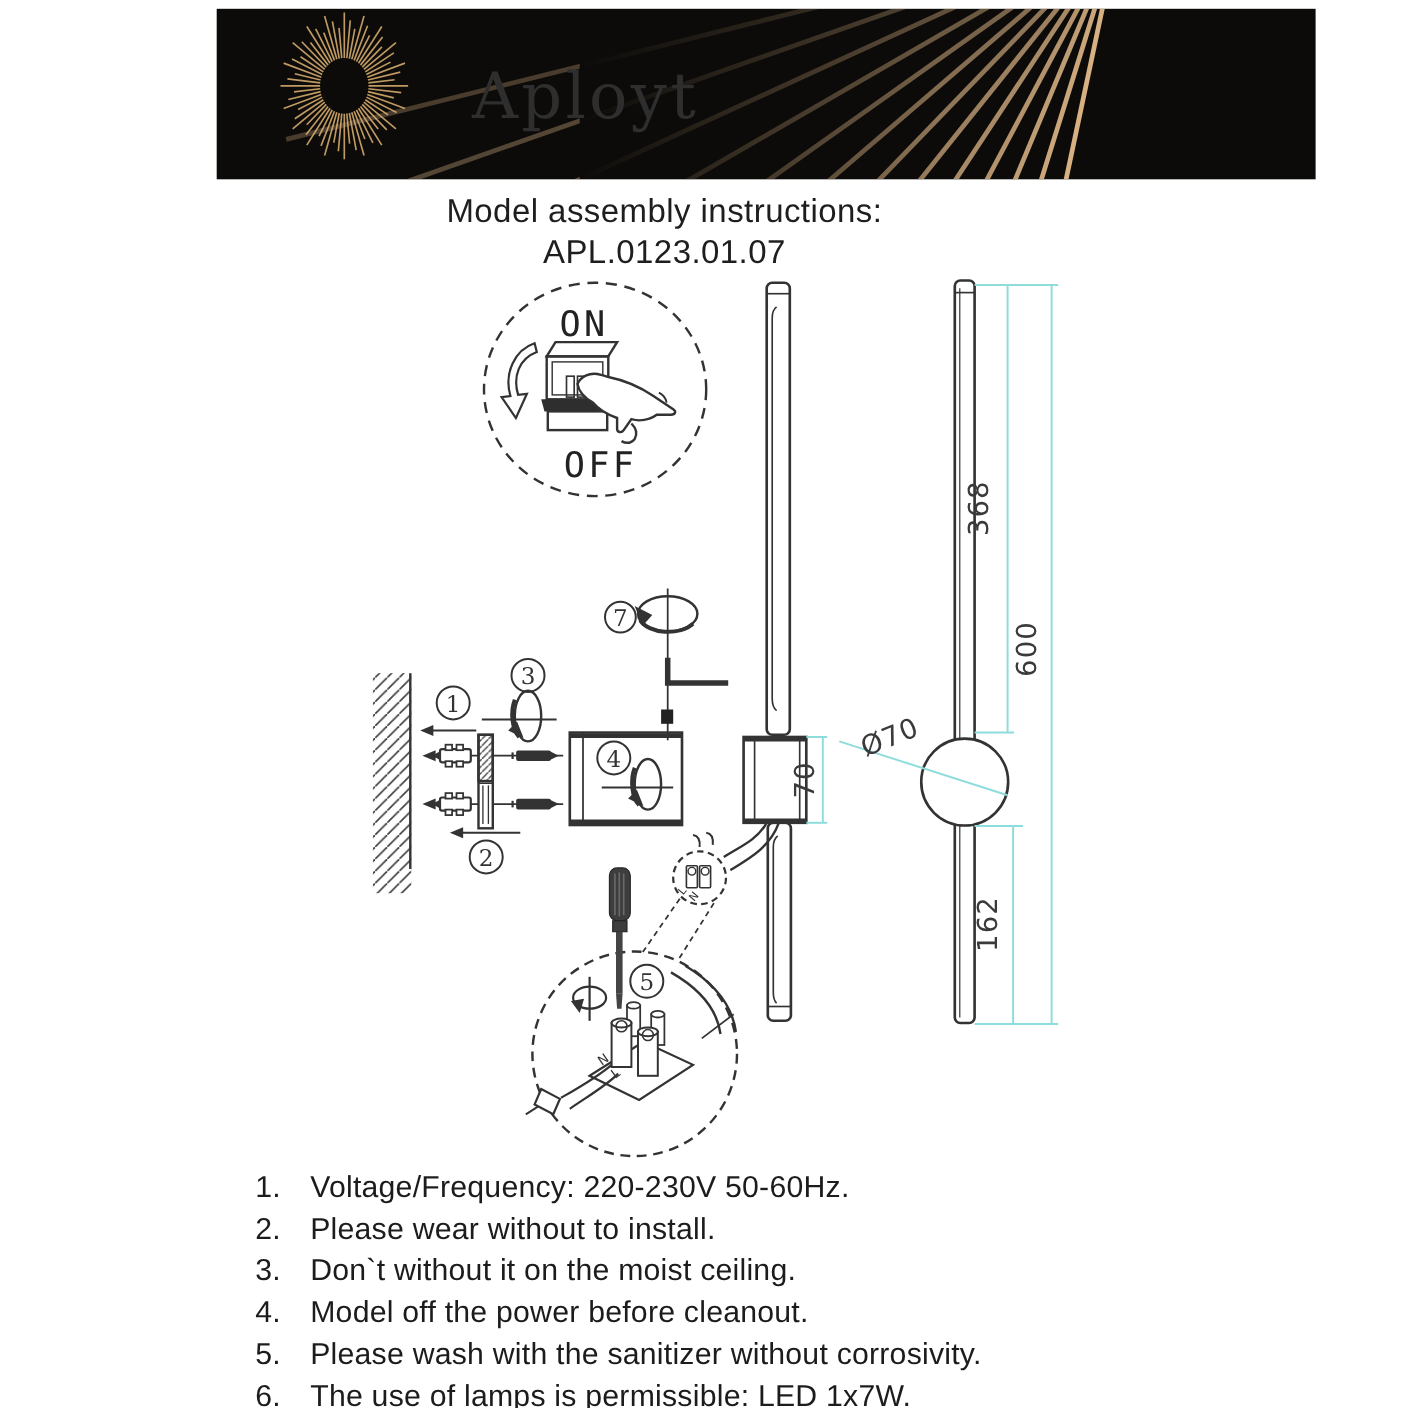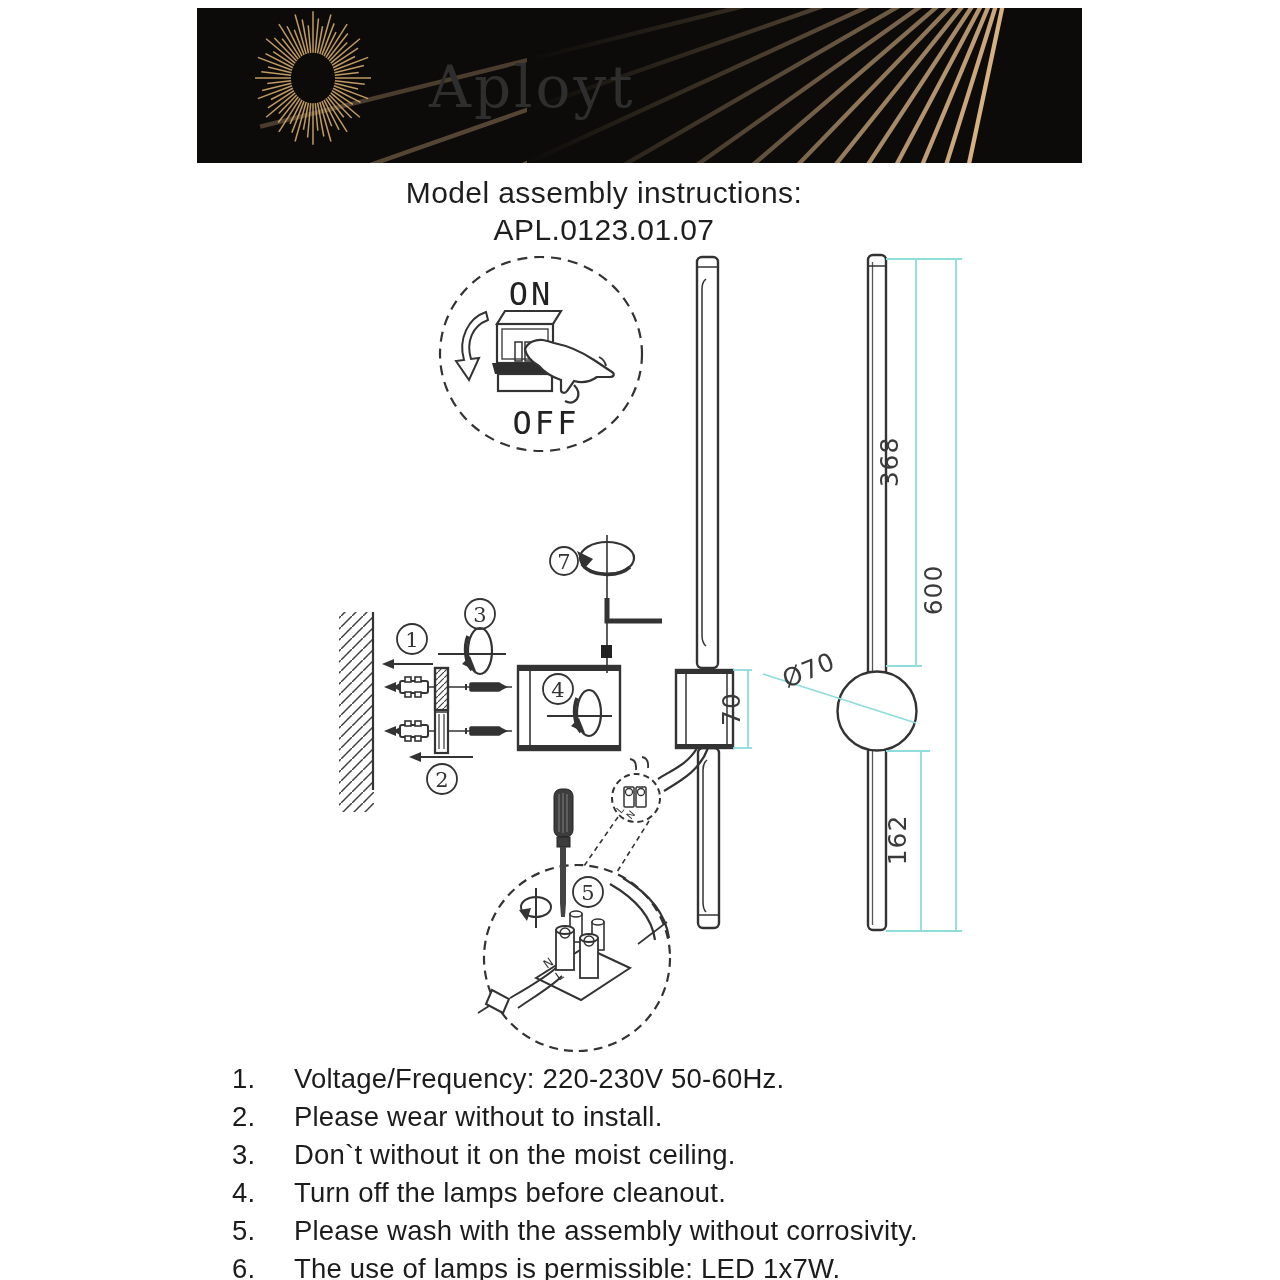--- a/index.html
+++ b/index.html
@@ -1,26 +1,26 @@
 <!DOCTYPE html>
 <html><head>
 <meta charset="utf-8">
 <style>
   html,body{margin:0;padding:0;background:#fff;}
   .page{position:relative;width:1280px;height:1280px;background:#ffffff;overflow:hidden;
         font-family:"Liberation Sans",sans-serif;color:#202020;}
-  .banner{position:absolute;left:197px;top:8px;width:885px;height:155px;background:#0c0b09;overflow:hidden;}
+  .banner{position:absolute;left:197px;top:8px;width:999px;height:155px;background:#0c0b09;overflow:hidden;}
   .banner svg{display:block;}
   .title-wrap{position:absolute;left:-36px;top:174px;width:1280px;text-align:center;}
   .title-line{font-size:30px;line-height:37px;font-weight:500;color:#1e1e1e;letter-spacing:.4px;}
   .diagram-svg{position:absolute;left:0;top:0;width:1280px;height:1280px;}
   .instr{position:absolute;left:232px;top:1060px;width:980px;}
   .instr .row{display:flex;font-size:27.5px;line-height:38px;color:#1c1c1c;letter-spacing:.2px;}
   .instr .num{width:50px;flex:0 0 50px;}
-  .instr .txt{flex:1;margin-left:12px;}
+  .instr .txt{flex:1;}
   text{fill:#2e2e2e;}
   .dimtxt{font-family:"DejaVu Sans",sans-serif;font-size:25px;fill:#3a3a3a;letter-spacing:1px;}
   .stepnum{font-family:"DejaVu Serif",serif;font-size:21px;fill:#333;}
   .switchtxt{font-family:"DejaVu Sans Mono",monospace;font-size:32px;fill:#222;letter-spacing:3px;}
   .wiretxt{font-family:"DejaVu Sans",sans-serif;font-size:12px;fill:#333;}
   .tinytxt{font-family:"DejaVu Sans",sans-serif;font-size:10px;fill:#333;}
 </style>
 </head>
 <body>
 
@@ -352,25 +352,25 @@
     <div class="row">
       <span class="num">2.</span>
       <span class="txt">Please wear without to install.</span>
     </div>
     <div class="row">
       <span class="num">3.</span>
       <span class="txt">Don`t without it on the moist ceiling.</span>
     </div>
     <div class="row">
       <span class="num">4.</span>
-      <span class="txt">Turn off the lamps before cleanout.</span>
+      <span class="txt">Model off the power before cleanout.</span>
     </div>
     <div class="row">
       <span class="num">5.</span>
-      <span class="txt">Please wash with the assembly without corrosivity.</span>
+      <span class="txt">Please wash with the sanitizer without corrosivity.</span>
     </div>
     <div class="row">
       <span class="num">6.</span>
       <span class="txt">The use of lamps is permissible: LED 1x7W.</span>
     </div>
   </div>
 
 </div>
 
 </body></html>

